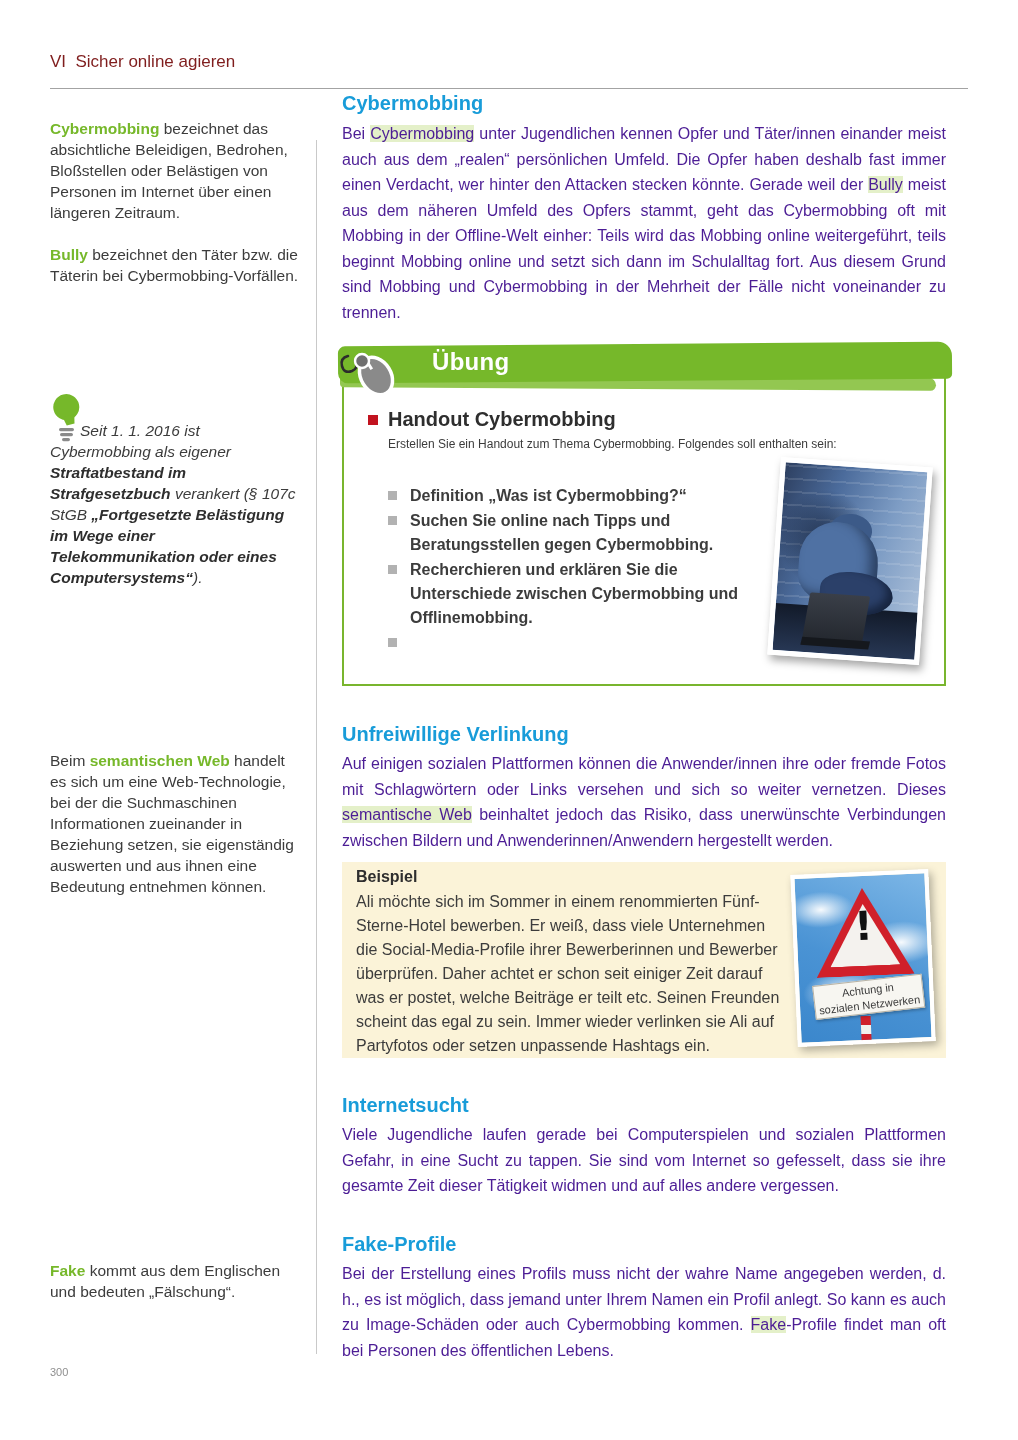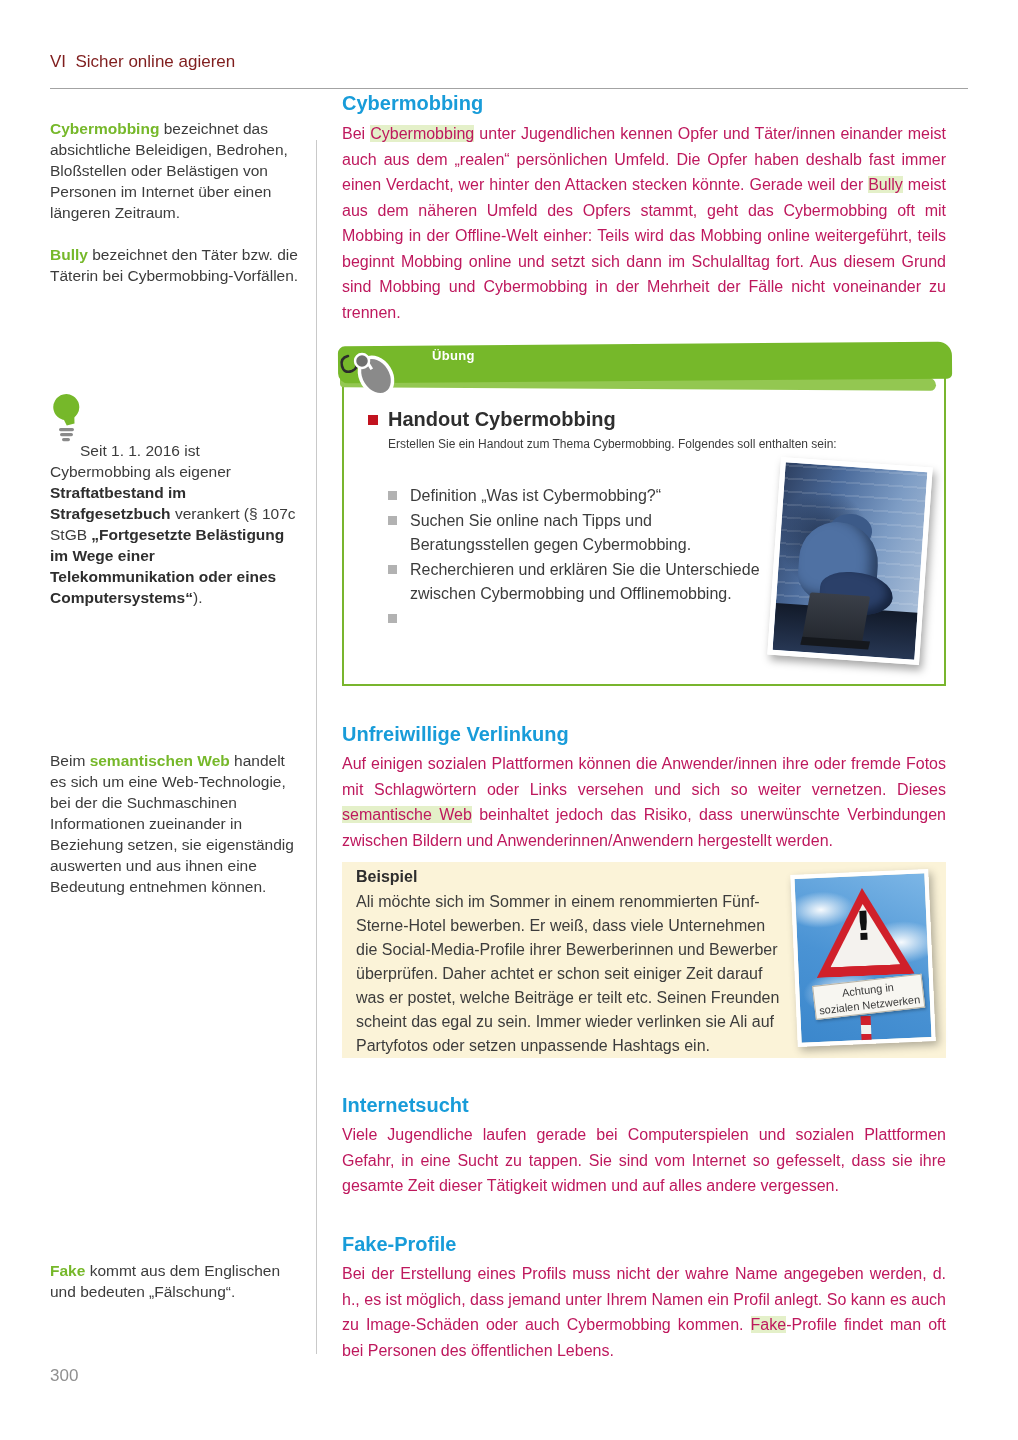--- a/index.html
+++ b/index.html
@@ -16,31 +16,31 @@
   }
   .header-rule { left:50px; top:88px; width:918px; height:1px; background:#a3a3a3; }
 
   
   .col-divider { left:316px; top:140px; width:1px; height:1214px; background:#c9c9c9; }
 
   .margin-note {
     left:50px; width:252px; font-size:15.5px; line-height:21px; color:#3c3c3c;
     text-align:left;
   }
-  .note-law-text { margin-top:40px; text-indent:30px; }
+  .note-law-text { margin-top:20px; text-indent:30px;font-style:italic; }
   .lightbulb { left:0; top:-8px; }
-  .page-number { left:50px; top:1366px; font-size:17px; color:#8f8f8f; }
+  .page-number { left:50px; top:1366px; font-size:11px; color:#8f8f8f; }
 
   
   .main-heading {
     left:342px; width:604px; font-size:20px; font-weight:bold; color:#189cd9;
   }
   .main-para {
     left:342px; width:604px; font-size:16px; line-height:25.5px;
-    text-align:justify; color:#be185d;
+    text-align:justify; color:#4c1d95;
   }
 
   .seg-plain {}
   .seg-hl { background:#e4f0c9; }
   .seg-green-bold { color:#76b82a; font-weight:bold; }
   .seg-bold { font-weight:bold; color:#2e2e2e; }
 
   
   .uebung-box {
     left:342px; top:356px; width:604px; height:330px;
@@ -50,38 +50,38 @@
     position:absolute; left:-6px; top:-14px; width:614px; height:37px;
     background:#76b82a; border-radius:7px 14px 5px 10px;
     transform:rotate(-0.45deg);
   }
   .uebung-band-sub {
     position:absolute; left:-4px; top:18px; width:596px; height:13px;
     background:#93c751; border-radius:3px 8px 6px 4px; transform:rotate(0.35deg);
   }
   .uebung-title {
     position:absolute; left:88px; top:-10px; color:#ffffff;
-    font-size:13px; font-weight:bold; letter-spacing:0.3px;
+    font-size:24px; font-weight:bold; letter-spacing:0.3px;
   }
   .mouse-icon { position:absolute; left:-8px; top:-20px; }
 
   .uebung-item-title-row { position:absolute; left:24px; top:50px; width:560px; }
   .red-sq {
     display:inline-block; width:10px; height:10px; background:#c2131f;
     margin-right:10px; vertical-align:1px;
   }
   .uebung-item-title { font-size:20px; font-weight:bold; color:#2e2e2e; }
   .uebung-intro {
     position:absolute; left:44px; top:74px; width:562px;
     font-size:12px; line-height:25px; text-align:justify; color:#3c3c3c;
   }
   .uebung-bullets { position:absolute; left:44px; top:126px; width:376px; }
   .u-bullet {
     position:relative; padding-left:22px; font-size:16px; line-height:24px;
-    color:#3c3c3c; margin-bottom:1px;
+    color:#3c3c3c; margin-bottom:1px;font-weight:bold;
   }
   .gray-sq {
     position:absolute; left:0; top:7px; width:9px; height:9px; background:#b2b2b2;
   }
 
   
   .photo-cyber {
     position:absolute; left:430px; top:104px; width:152px; height:198px;
     background:#fff; border:5px solid #fff;
     box-shadow:3px 5px 9px rgba(0,0,0,0.35);

